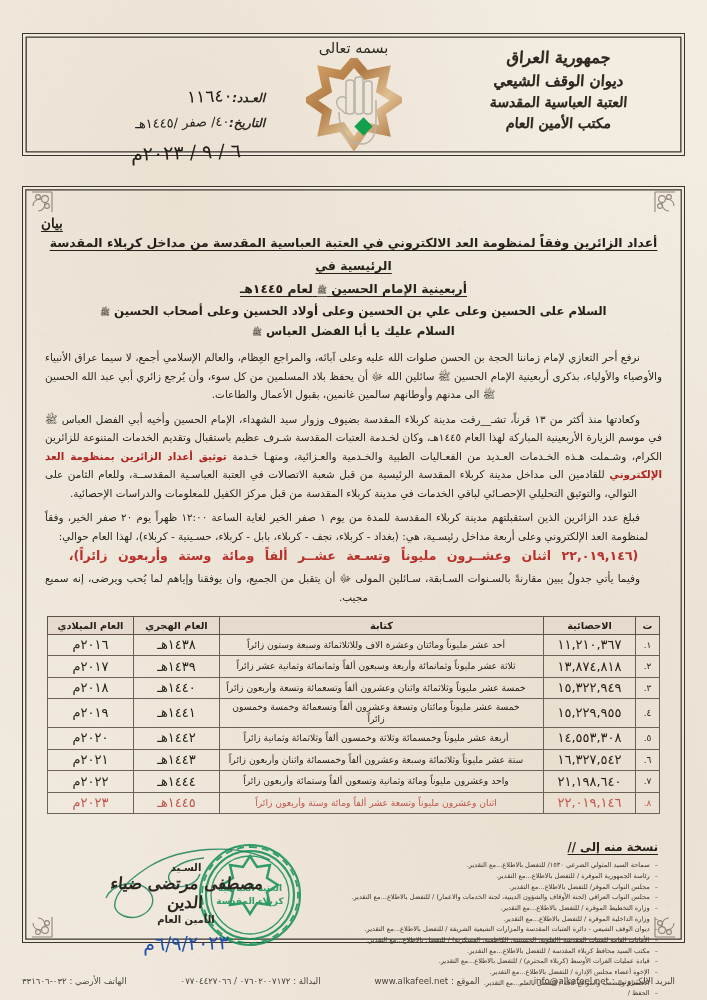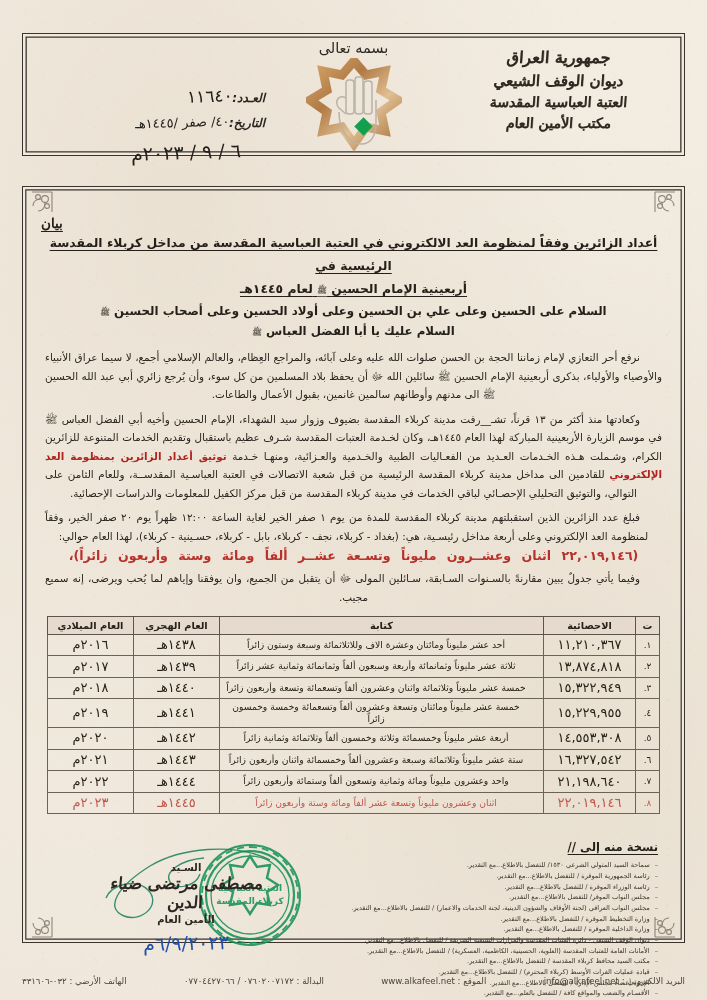--- a/index.html
+++ b/index.html
@@ -169,21 +169,21 @@
   }
 
   .ref-code {
     position: absolute; left: 12px; bottom: 6px;
     font-family: "DejaVu Serif", serif; font-size: 10.5px; color: #2b2620;
     letter-spacing: 1px; direction: rtl;
   }
 
   
   .footer {
-    position: absolute; left: 22px; right: 22px; bottom: 14px;
+    position: absolute; left: 22px; right: 32px; bottom: 14px;
     display: flex; flex-direction: row-reverse; justify-content: space-between;
     align-items: flex-start; direction: rtl;
   }
   .footer .f-item { font-size: 8.6px; color: #463f36; white-space: nowrap; }
   .footer .f-item .v { font-family: "DejaVu Sans", sans-serif; }
 
   .swirl { position: absolute; width: 30px; height: 22px; opacity:.65; }
 </style>
 </head>
 <body>
@@ -396,21 +396,20 @@
           </tbody>
       </table>
     </div>
 
     <div class="lower">
 
       <div class="copies-title">نسخة منه إلى //</div>
       <ul class="copies-list" id="copies-list">
           <li>سماحة السيد المتولي الشرعي ١٥٣٠/ للتفضل بالاطلاع...مع التقدير.</li>
           <li>رئاسة الجمهورية الموقرة / للتفضل بالاطلاع...مع التقدير.</li>
-          <li>رئاسة الوزراء الموقرة / للتفضل بالاطلاع...مع التقدير.</li>
           <li>مجلس النواب الموقر/ للتفضل بالاطلاع...مع التقدير.</li>
           <li>مجلس النواب العراقي (لجنة الأوقاف والشؤون الدينية، لجنة الخدمات والاعمار) / للتفضل بالاطلاع...مع التقدير.</li>
           <li>وزارة التخطيط الموقرة / للتفضل بالاطلاع...مع التقدير.</li>
           <li>وزارة الداخلية الموقرة / للتفضل بالاطلاع...مع التقدير.</li>
           <li>ديوان الوقف الشيعي - دائرة العتبات المقدسة والمزارات الشيعية الشريفة / للتفضل بالاطلاع...مع التقدير.</li>
           <li>الأمانات العامة للعتبات المقدسة (العلوية، الحسينية، الكاظمية، العسكرية) / للتفضل بالاطلاع...مع التقدير.</li>
           <li>مكتب السيد محافظ كربلاء المقدسة / للتفضل بالاطلاع...مع التقدير.</li>
           <li>قيادة عمليات الفرات الأوسط (كربلاء المحترم) / للتفضل بالاطلاع...مع التقدير.</li>
           <li>الإخوة أعضاء مجلس الإدارة / للتفضل بالاطلاع...مع التقدير.</li>
           <li>الأقسـام والشعب والمواقع كافة / للتفضل بالعلم...مع التقدير.</li>

